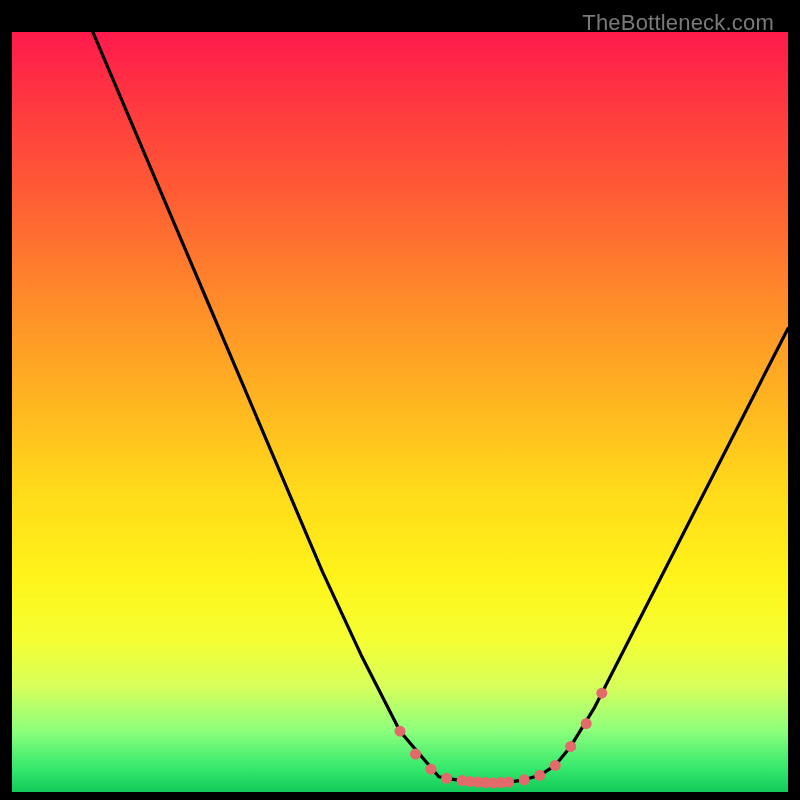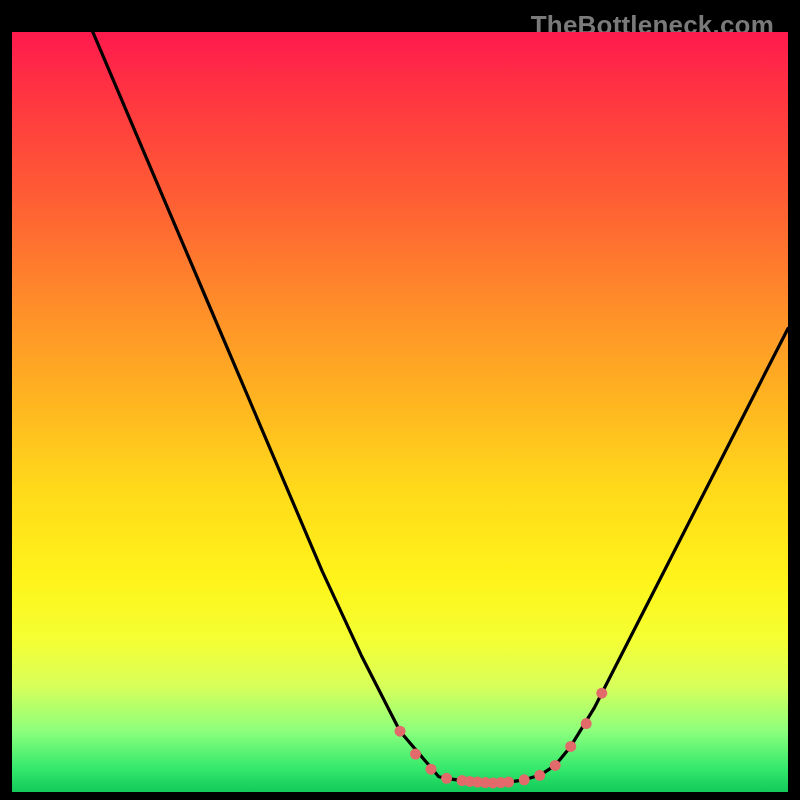--- a/index.html
+++ b/index.html
@@ -45,22 +45,22 @@
   }
   .curve {
     position: absolute;
     inset: 0;
   }
   .watermark {
     position: absolute;
     top: 2px;
     right: 14px;
     font-family: Arial, Helvetica, sans-serif;
-    font-size: 26px;
-    font-weight: 700;
+    font-size: 22px;
+    font-weight: 400;
     color: #7a7a7a;
     letter-spacing: 0.2px;
   }
 </style>
 </head>
 <body>
 
 <div class="frame">
   <div class="watermark">TheBottleneck.com</div>
   <div class="plot">

